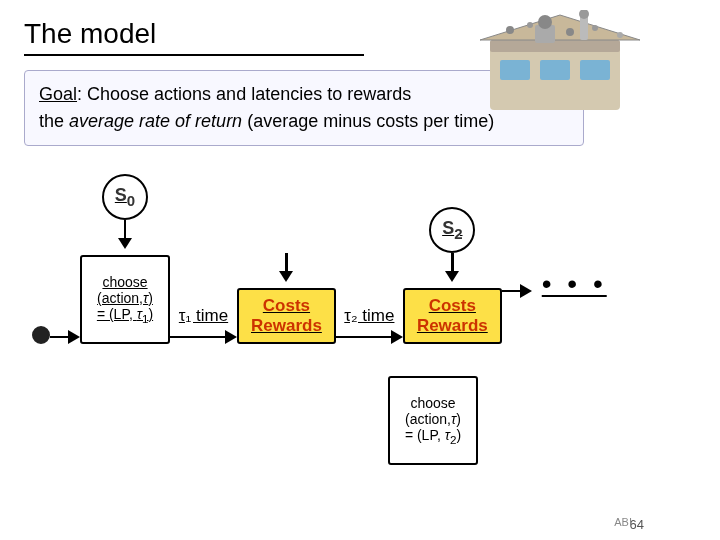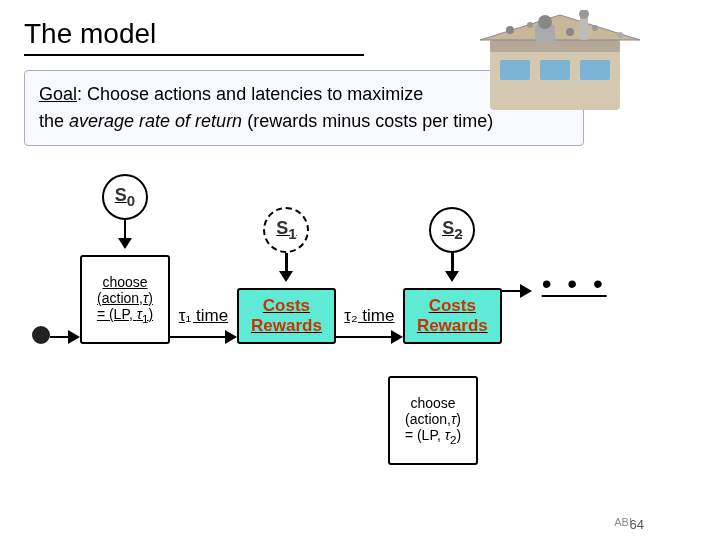--- a/index.html
+++ b/index.html
@@ -130,21 +130,21 @@
       min-width: 90px;
     }
 
     .action-box .greek {
       font-style: italic;
     }
 
     
     .cr-box {
       border: 2px solid #000;
-      background: #5eead4;
+      background: #fde047;
       border-radius: 3px;
       padding: 6px 12px;
       font-size: 17px;
       font-weight: bold;
       text-align: center;
       margin-top: 6px;
       color: #cc3300;
       white-space: nowrap;
     }
 
@@ -232,23 +232,23 @@
       <circle cx="30" cy="20" r="4" fill="#888"></circle>
       <circle cx="50" cy="15" r="3" fill="#999"></circle>
       <circle cx="90" cy="22" r="4" fill="#888"></circle>
       <circle cx="115" cy="18" r="3" fill="#999"></circle>
       <circle cx="140" cy="25" r="3" fill="#aaa"></circle>
     </svg>
   </div>
 
   
   <div class="goal-box">
-    <span class="goal-label">Goal</span><span>: Choose actions and latencies to maximize</span>
+    <span class="goal-label">Goal</span><span>: Choose actions and latencies to rewards</span>
     <br>
-    <span>the </span><span class="italic">average rate of return</span><span> (rewards minus costs per time)</span>
+    <span>the </span><span class="italic">average rate of return</span><span> (average minus costs per time)</span>
   </div>
 
   
   <div class="diagram-container">
 
     <div class="state-circle filled" style="width:18px;height:18px;min-width:18px;"></div>
 
     <div class="arrow-line">
       <div class="h-line" style="width:18px;"></div>
       <div class="arrowhead-right"></div>
@@ -272,23 +272,20 @@
 
     <div class="arrow-block">
       <div class="time-label">τ₁ time</div>
       <div class="arrow-line">
         <div class="h-line" style="width:55px;"></div>
         <div class="arrowhead-right"></div>
       </div>
     </div>
 
     <div class="node-with-box">
-      <div class="state-circle" style="border-style:dashed; border-width:2.5px;">
-        <span>S<sub>1</sub></span>
-      </div>
       <div class="down-arrow-wrap">
         <div class="v-line"></div>
         <div class="arrowhead-down"></div>
       </div>
       <div class="cr-box">
         Costs<br>Rewards
       </div>
     </div>
 
     <div class="arrow-block">

